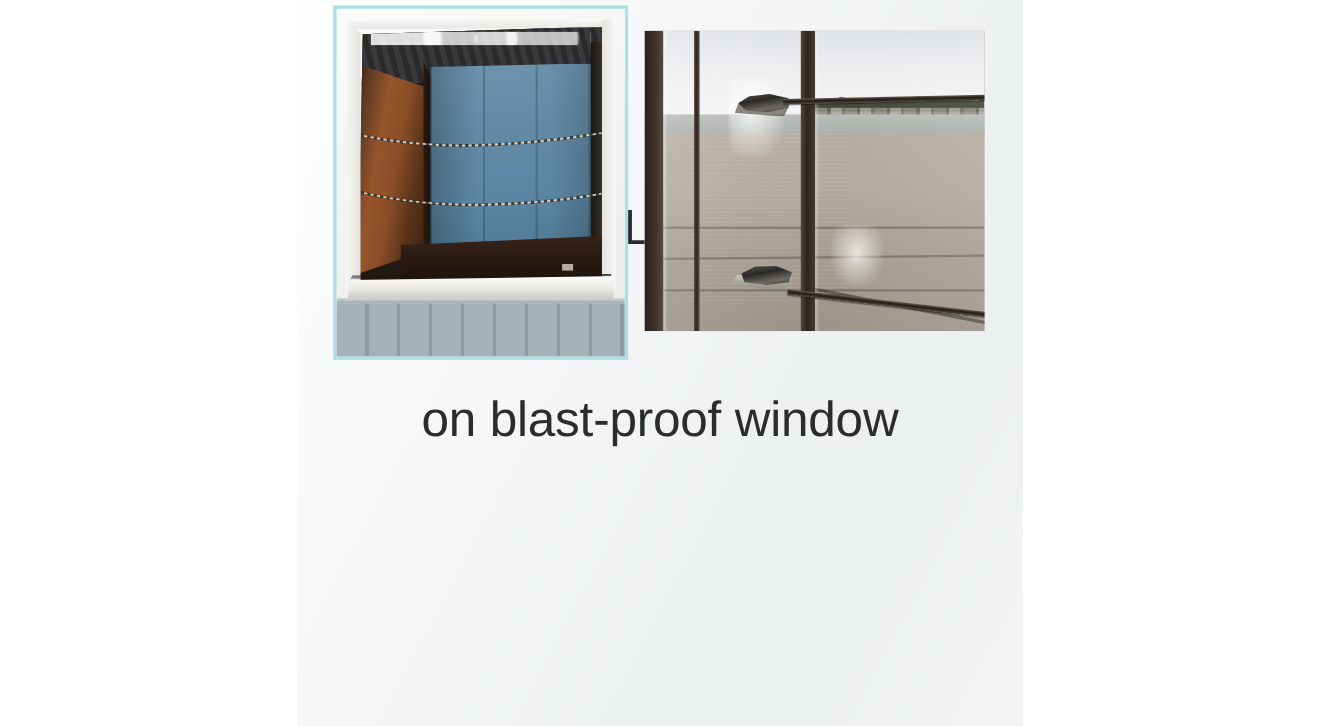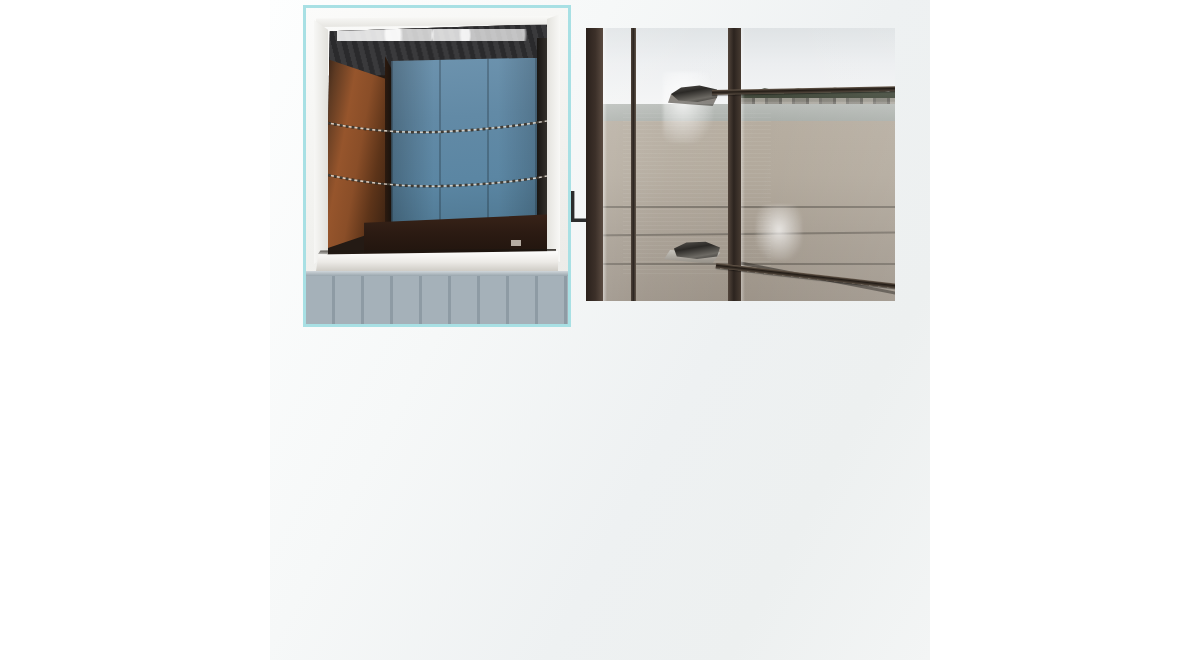--- a/index.html
+++ b/index.html
@@ -344,20 +344,21 @@
 <body>
 
 <div id="viewer">
 
   <div class="letterbox"></div>
 
   <div id="slide">
 
     <div id="title-block">
       <span id="title-line-1">CL255</span>
+      <span id="title-line-2">on blast-proof window</span>
     </div>
 
     <div id="photo-left">
       <div class="inner">
 
         <div class="wall-white"></div>
 
         <div class="opening">
           <div class="ceiling"></div>
           <div class="ceiling-highlights"></div>

